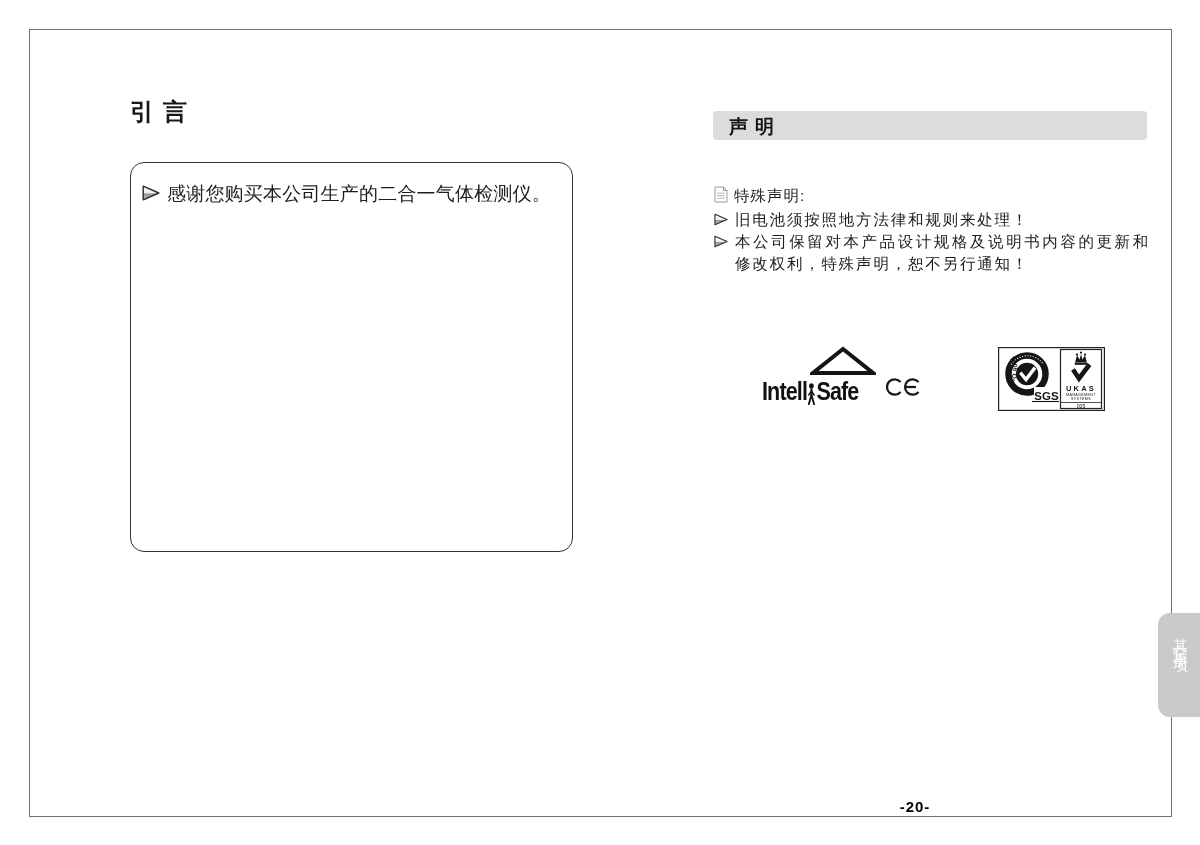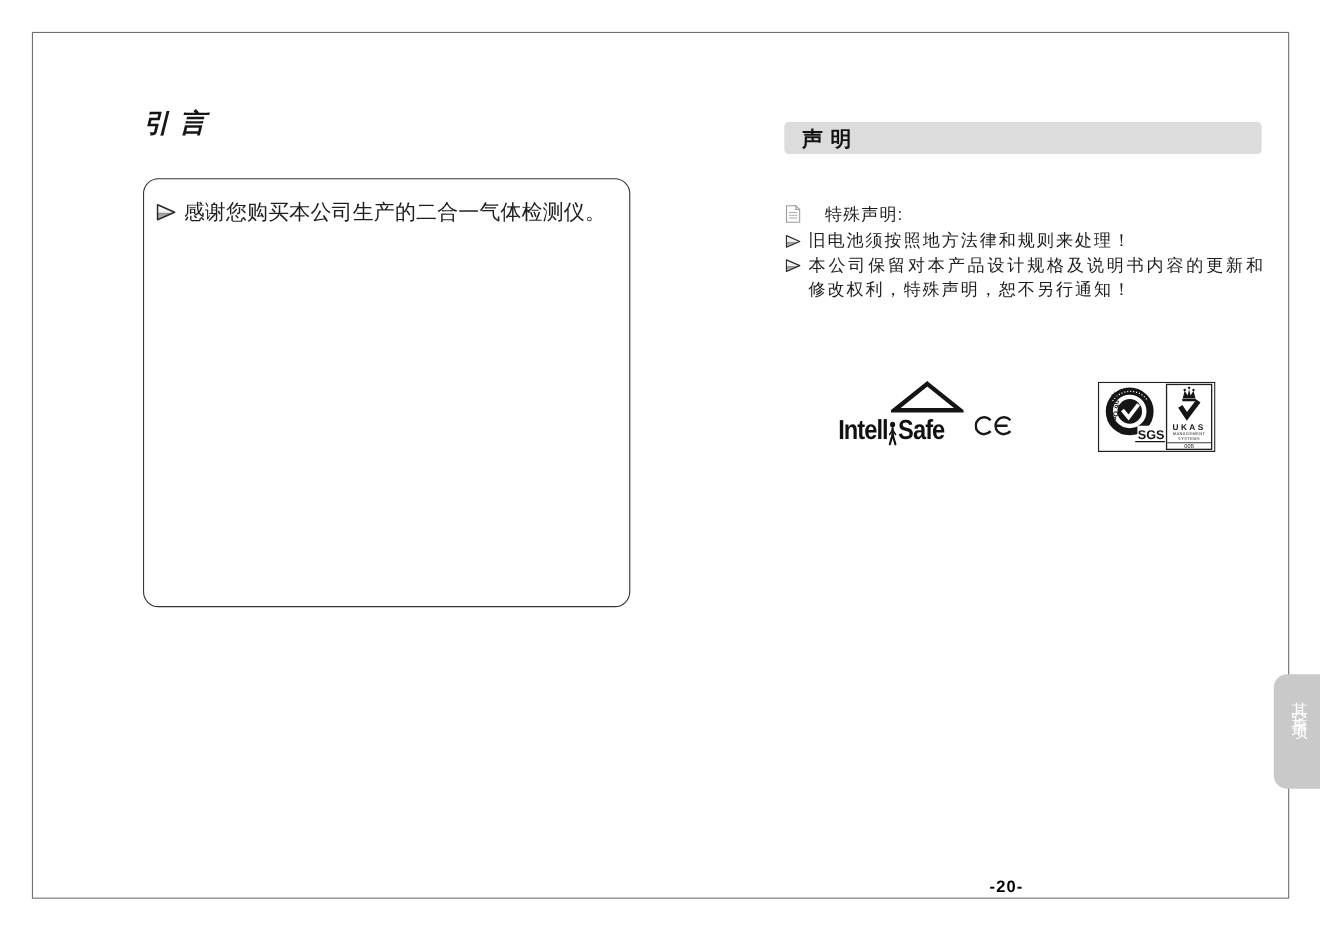--- a/index.html
+++ b/index.html
@@ -7,21 +7,21 @@
     position:relative;width:1200px;height:845px;background:#ffffff;overflow:hidden;
     font-family:"Liberation Sans", sans-serif;color:#1d1d1d;
   }
   .page-frame{
     position:absolute;left:29px;top:29px;width:1141px;height:786px;
     border:1px solid #707070;background:#ffffff;
   }
   
   .intro-title{
     position:absolute;left:100px;top:66px;margin:0;
-    font-size:24px;font-weight:600;letter-spacing:9px;color:#161616;font-style:italic;
+    font-size:24px;font-weight:600;letter-spacing:9px;color:#161616;
   }
   .intro-box{
     position:absolute;left:100px;top:132px;width:443px;height:390px;
     border:1.5px solid #333333;border-radius:14px;box-sizing:border-box;
     padding:19px 5px 0 11px;
   }
   .bullet-item{display:flex;gap:7px;margin-bottom:21px;}
   .arrow-wrap{flex:0 0 auto;}
   .arrow-lg{width:18px;height:16px;margin-top:3px;display:block;}
   .arrow-sm{width:14px;height:13px;margin-top:4px;display:block;}
@@ -31,21 +31,21 @@
   }
   
   .decl-bar{
     position:absolute;left:683px;top:81px;width:434px;height:29px;
     background:#dcdcdc;border-radius:4px;display:flex;align-items:flex-end;
   }
   .decl-title{
     padding-left:16px;font-size:19px;font-weight:700;letter-spacing:7px;color:#141414;
   }
   .decl-content{position:absolute;left:684px;top:155px;width:436px;}
-  .note-row{display:flex;gap:22px;align-items:flex-start;margin-bottom:3px;}
+  .note-row{display:flex;gap:6px;align-items:flex-start;margin-bottom:3px;}
   .note-icon{width:14px;height:17px;margin-top:1px;display:block;}
   .note-label{font-size:15.5px;line-height:21px;letter-spacing:1px;}
   .decl-item{display:flex;gap:7px;margin-bottom:0px;}
   .bullet-text-sm{
     width:417px;font-size:15.5px;line-height:22px;letter-spacing:1.8px;
     text-align:justify;color:#1d1d1d;
   }
   
   .intellisafe{position:absolute;left:732px;top:316px;width:116px;height:60px;}
   .is-roof{position:absolute;right:2px;top:0;display:block;}

